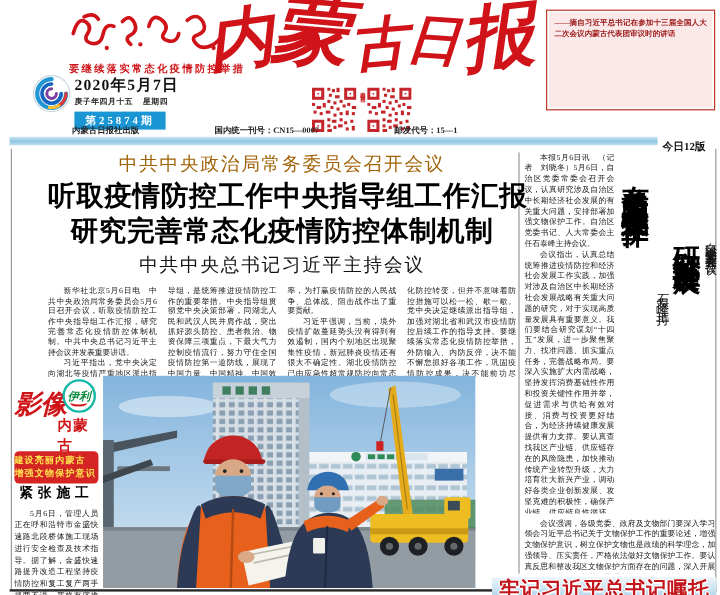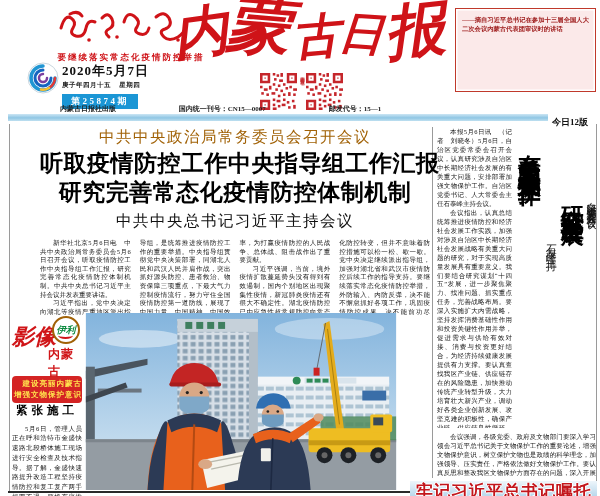--- a/index.html
+++ b/index.html
@@ -73,29 +73,29 @@
               line-height:1.4;text-align:justify;color:#161616;}
 
   
   .photo{left:85px;top:313px;width:312px;height:177px;}
   .photo svg{display:block;}
 
   
   .cap-col{left:12px;top:316px;width:70px;}
   .brand-logo-wrap{position:relative;height:56px;}
   .brand-circle{position:absolute;left:40px;top:0;width:24px;height:24px;border-radius:50%;
-                border:2px solid #a16207;color:#0d8a40;font-size:9.5px;font-weight:bold;
+                border:2px solid #14b8a6;color:#0d8a40;font-size:9.5px;font-weight:bold;
                 font-style:italic;display:flex;align-items:center;justify-content:center;background:#fff;}
   .brand-circle::after{content:"";position:absolute;left:4px;bottom:3px;width:15px;height:5px;
                 border-bottom:2px solid #d01518;border-radius:50%;}
   .yx-big{position:absolute;left:0;top:10px;font-size:22px;font-weight:bold;font-style:italic;
           color:#d01518;line-height:1;}
   .yx-small{position:absolute;left:36px;top:30px;font-size:12px;font-weight:bold;color:#d01518;letter-spacing:1px;}
   .slogan-box{margin-top:4px;background:#d42424;border-radius:4px;color:#ffe34d;font-size:7.5px;
-              font-weight:bold;text-align:right;line-height:1.5;padding:2px 0;letter-spacing:1px;}
+              font-weight:bold;text-align:left;line-height:1.5;padding:2px 0;letter-spacing:1px;}
   .cap-title{text-align:center;font-size:11.5px;font-weight:bold;letter-spacing:4px;color:#000;}
   .cap-body{margin-top:6px;font-size:6.5px;line-height:1.5;text-align:justify;color:#161616;}
 
   
   .banner{left:410px;top:481px;width:187px;height:15px;overflow:hidden;
           background:linear-gradient(#eef6fb,#b9d8ec);}
   .banner-text{font-size:17px;font-weight:bold;color:#c3161c;letter-spacing:.5px;white-space:nowrap;
                text-align:center;line-height:21px;margin-top:0;
                text-shadow:0 1px 0 #fff,1px 0 0 #fff,-1px 0 0 #fff,0 -1px 0 #fff;}
 </style>

